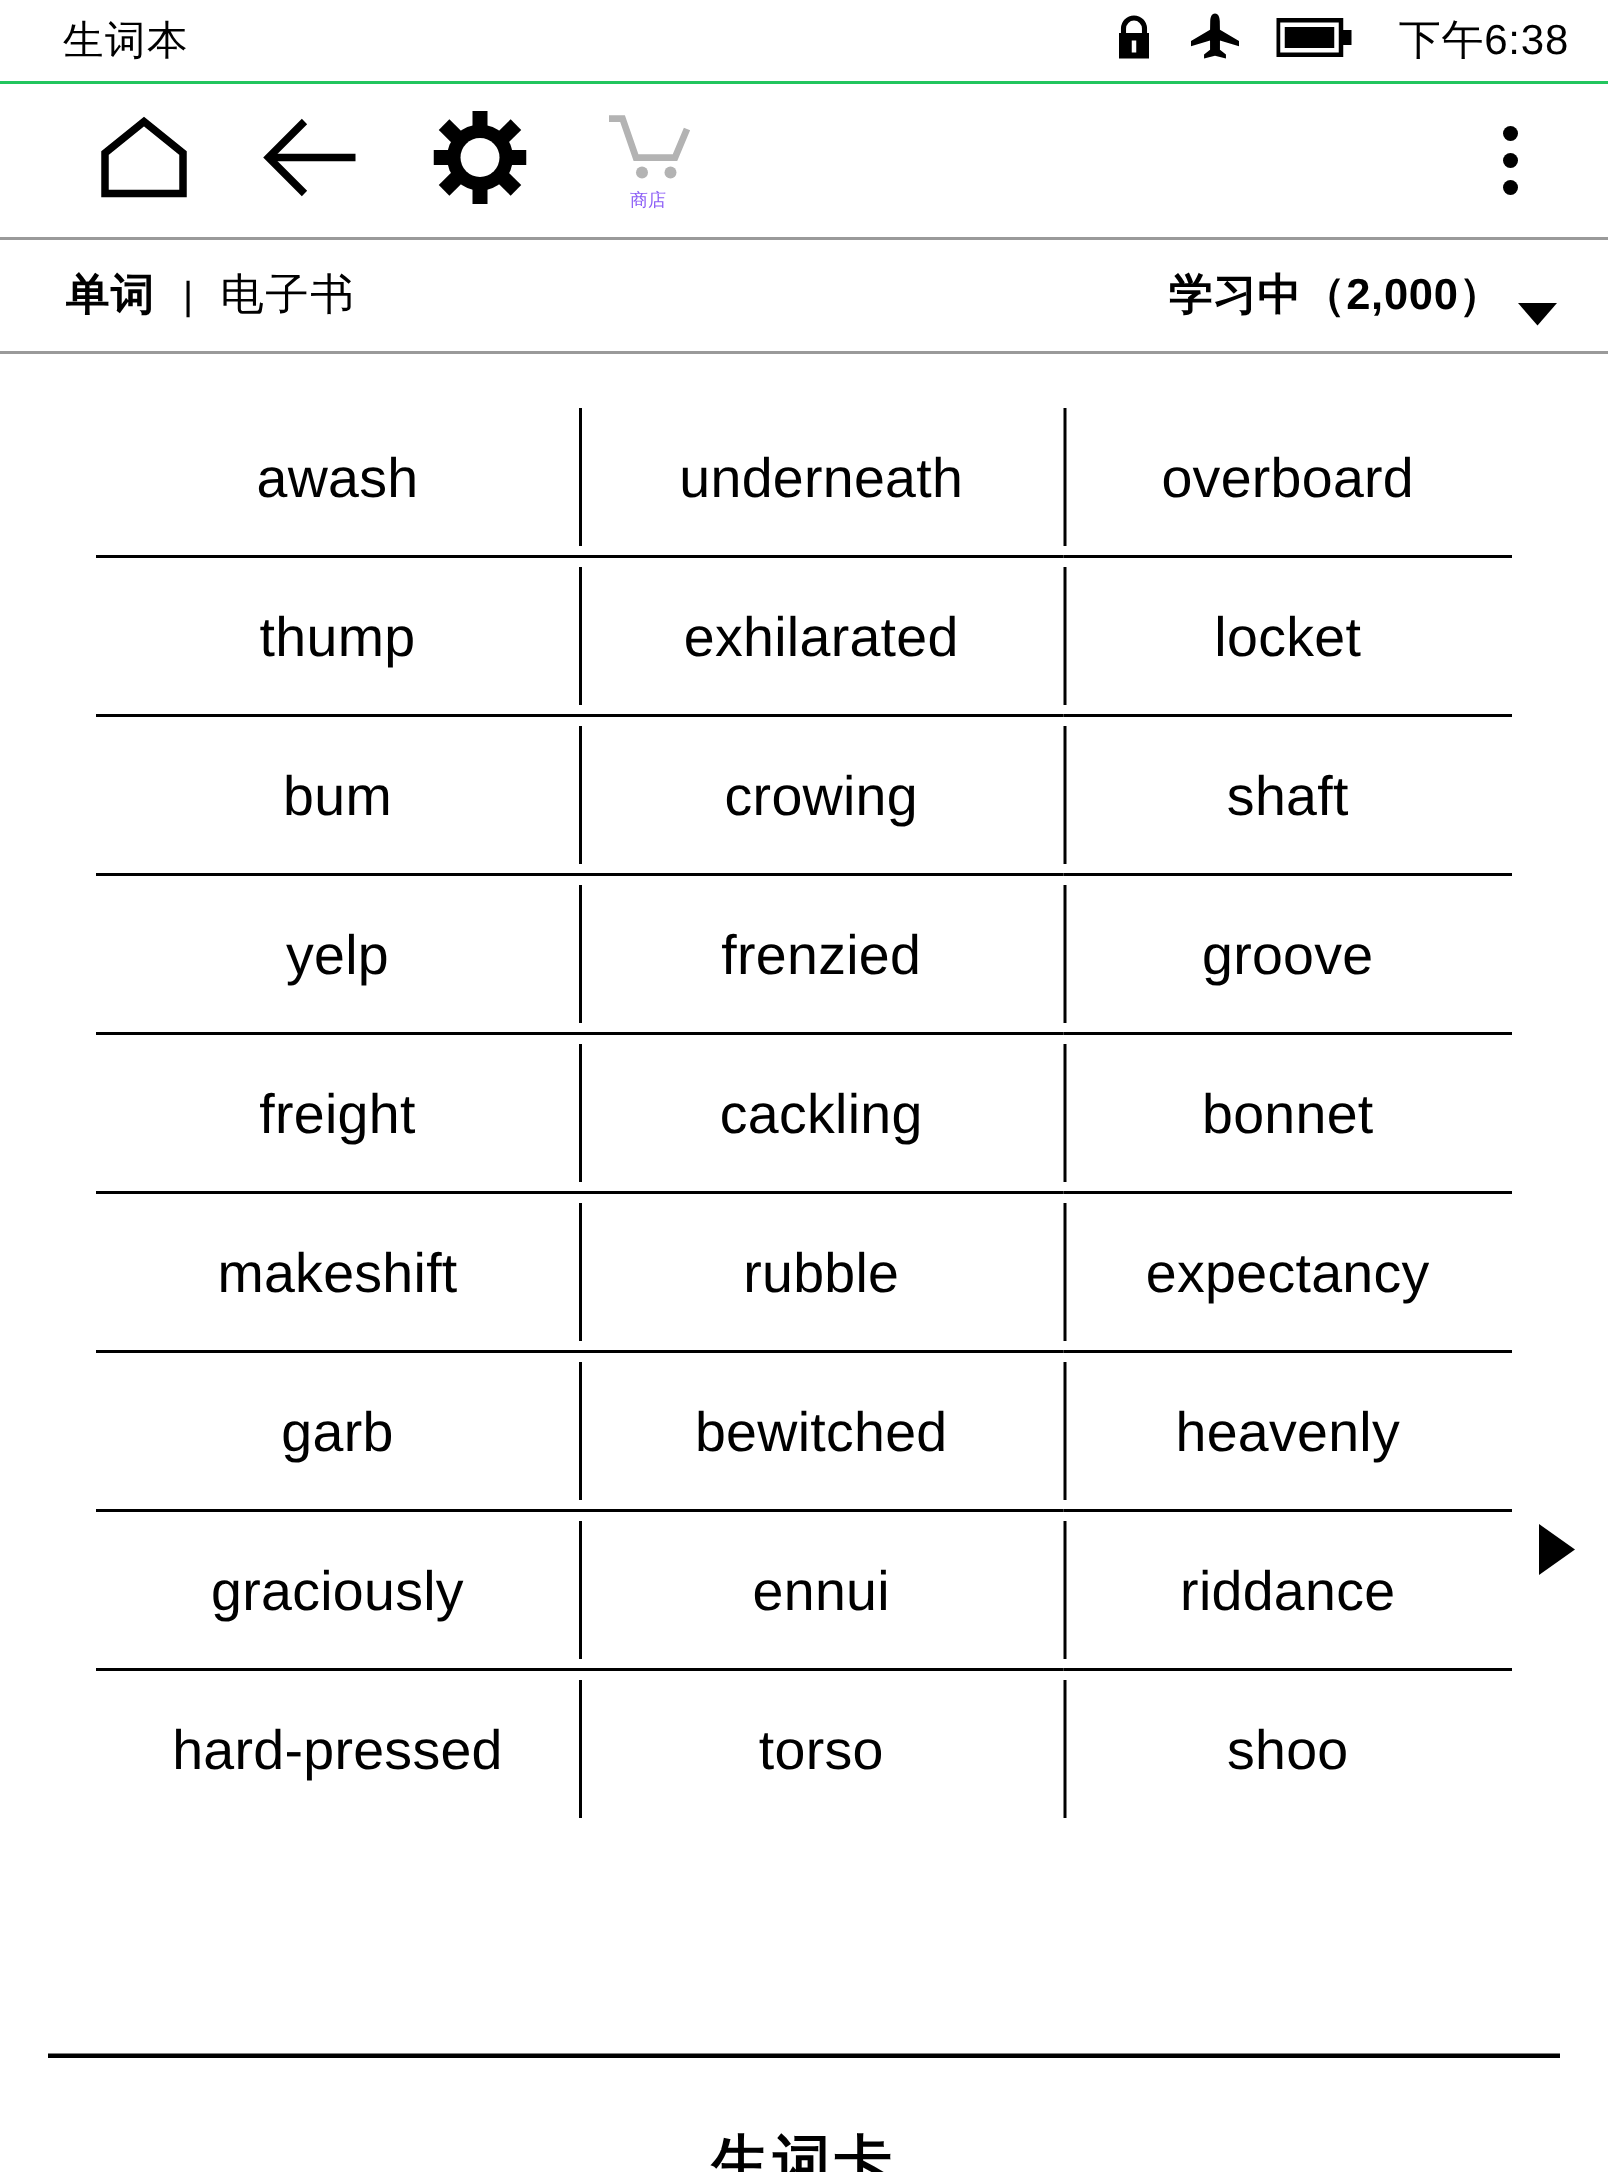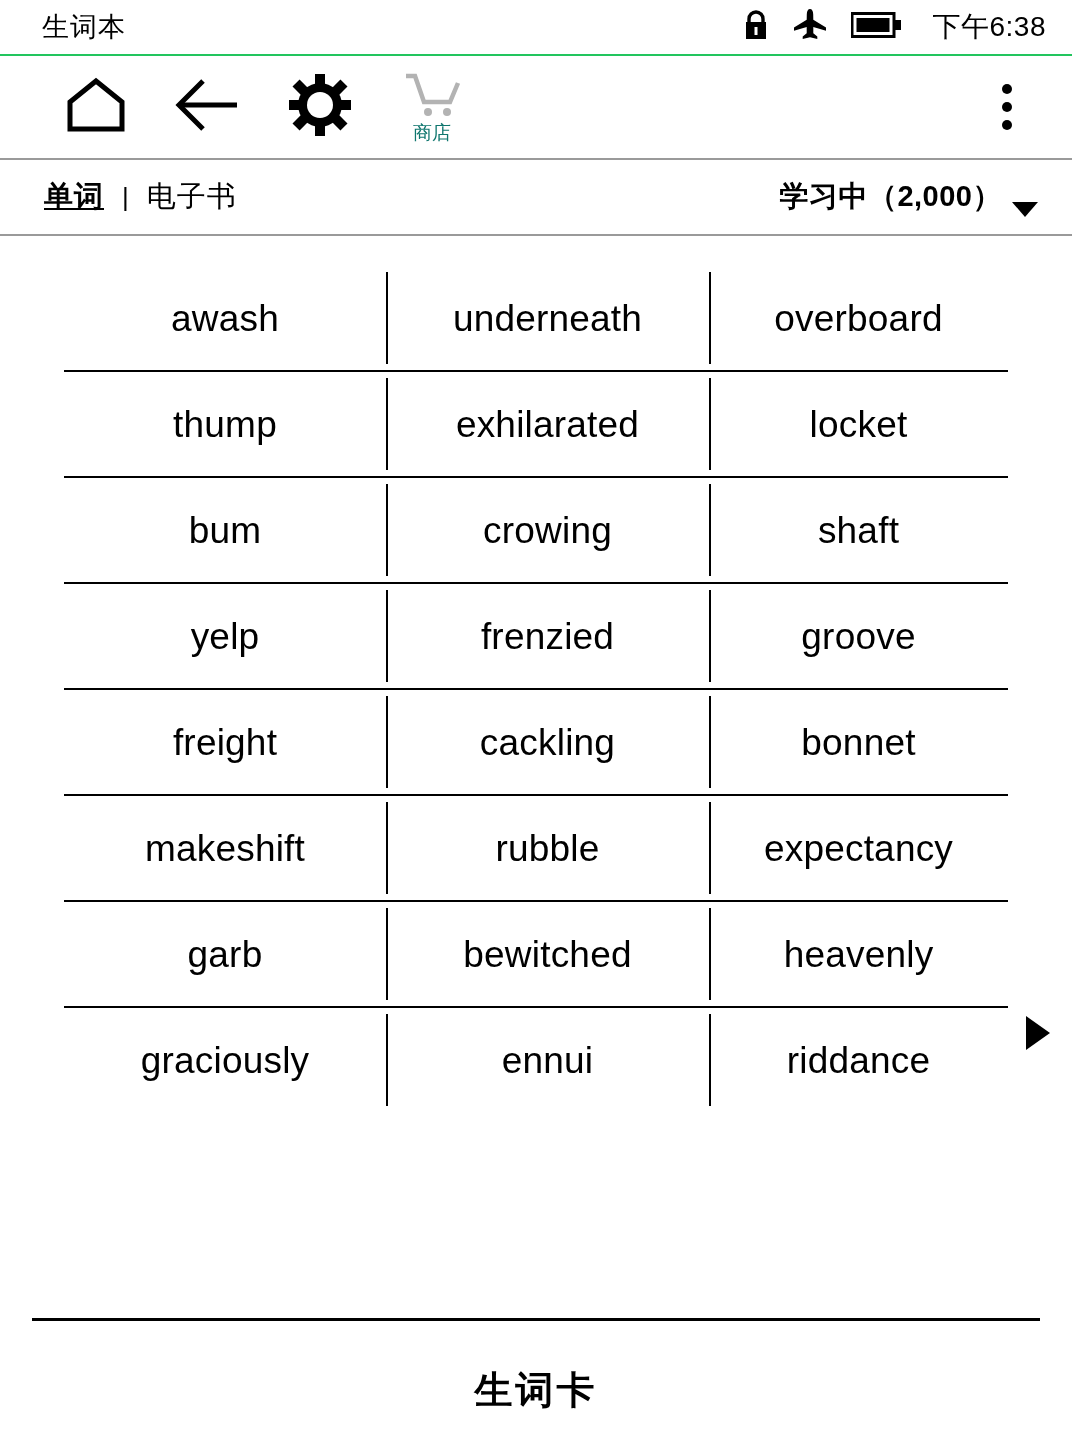--- a/index.html
+++ b/index.html
@@ -56,22 +56,22 @@
     width: 112px;
     height: 104px;
     display: flex;
     flex-direction: column;
     align-items: center;
     justify-content: center;
     position: relative;
   }
   .tool-btn.shop { gap: 0px; }
   .shop-label {
-    font-size: 19px;
-    color: #0f766e;
+    font-size: 12px;
+    color: #8b5cf6;
     line-height: 1;
     margin-top: 1px;
   }
   .overflow-btn {
     margin-left: auto;
     width: 70px;
     height: 104px;
     display: flex;
     flex-direction: column;
     align-items: center;
@@ -92,21 +92,21 @@
     align-items: center;
     padding: 0 34px 0 44px;
     box-sizing: border-box;
     border-bottom: 2px solid #9a9a9a;
   }
   .tab-group { display: flex; align-items: center; }
   .tab {
     font-size: 29px;
     letter-spacing: 1px;
   }
-  .tab.active { font-weight: bold; text-decoration: underline; }
+  .tab.active { font-weight: bold; }
   .tab-sep {
     color: #000;
     font-size: 26px;
     margin: 0 18px;
     font-weight: 300;
   }
   .filter {
     margin-left: auto;
     display: flex;
     align-items: flex-end;
@@ -171,21 +171,21 @@
     border-bottom: 17px solid transparent;
     border-left: 24px solid #000;
   }
 
   
   .footer {
     position: absolute;
     left: 0;
     bottom: 0;
     width: 1072px;
-    height: 130px;
+    height: 79px;
   }
   .footer-rule {
     width: 1008px;
     margin: 0 auto;
     border-top: 3px solid #000;
   }
   .footer-label {
     text-align: center;
     font-size: 38px;
     font-weight: bold;
@@ -369,20 +369,31 @@
         <td class="c1">
             <span class="word">graciously</span>
           </td>
         <td class="c2">
             <span class="word">ennui</span>
           </td>
         <td class="c3">
             <span class="word">riddance</span>
           </td>
       </tr>
+      <tr>
+        <td class="c1">
+            <span class="word">hard-pressed</span>
+          </td>
+        <td class="c2">
+            <span class="word">torso</span>
+          </td>
+        <td class="c3">
+            <span class="word">shoo</span>
+          </td>
+      </tr>
     </tbody>
   </table>
   <div class="next-arrow"></div>
 </div>
 
 <div class="footer">
   <div class="footer-rule"></div>
   <div class="footer-label">生词卡</div>
 </div>
 

